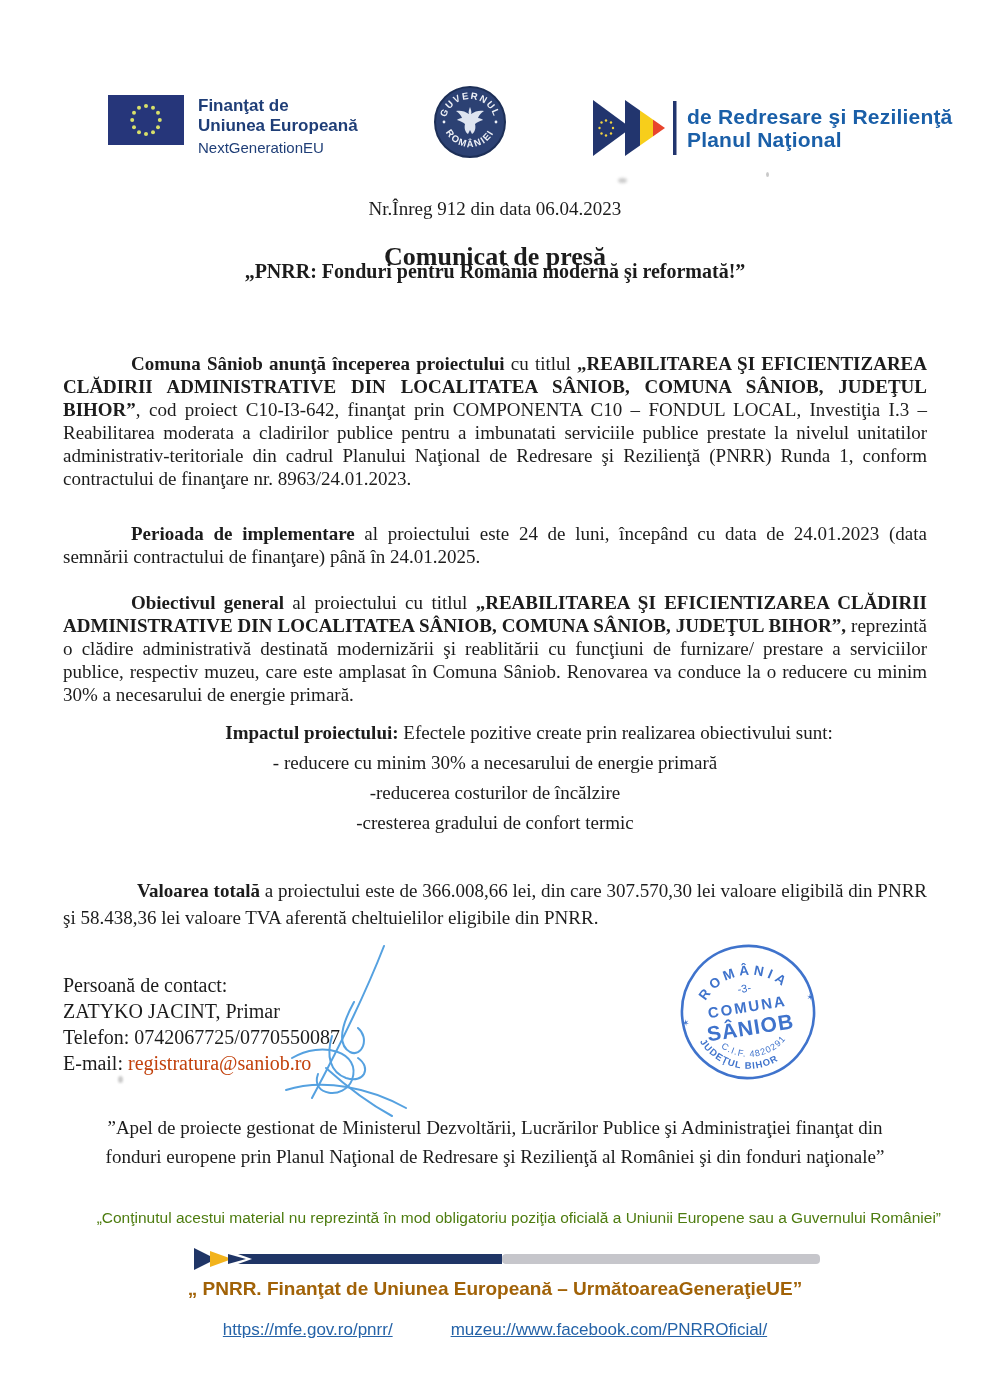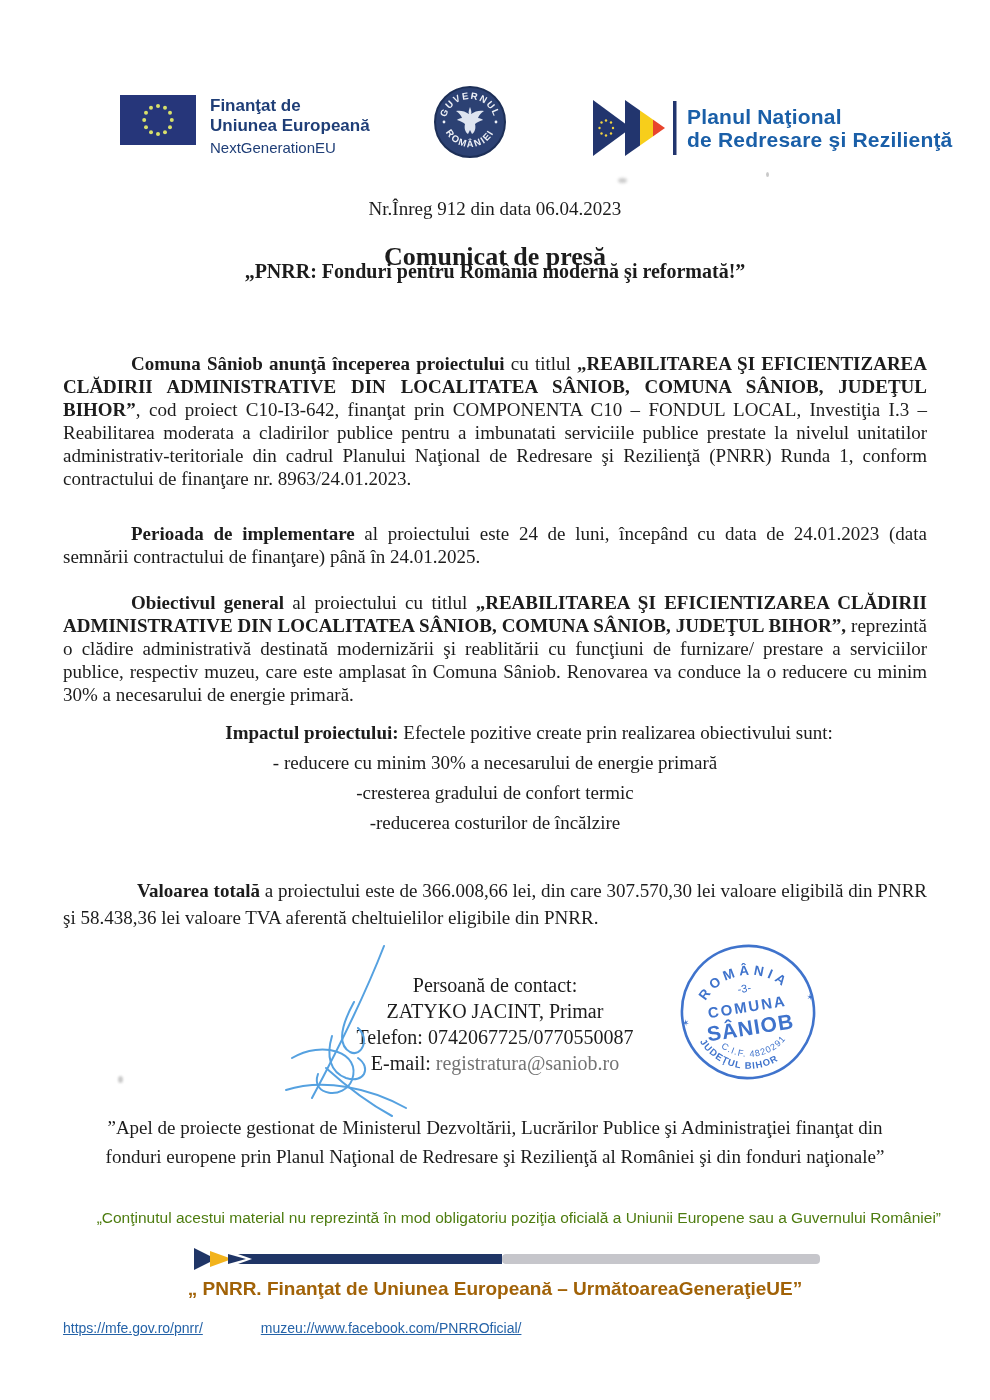--- a/index.html
+++ b/index.html
@@ -1,51 +1,51 @@
 <!DOCTYPE html>
 <html><head>
 <meta charset="utf-8">
 <style>
   html,body{margin:0;padding:0;background:#e9e9e9;}
   #page{position:relative;width:990px;height:1400px;margin:0 auto;background:#ffffff;overflow:hidden;
         font-family:"Liberation Serif", serif;color:#1c1c1c;}
   .abs{position:absolute;}
 
   
-  .eu-logo{left:120px;top:95px;display:flex;gap:14px;align-items:flex-start;}
+  .eu-logo{left:108px;top:95px;display:flex;gap:14px;align-items:flex-start;}
   .eu-text{font-family:"Liberation Sans", sans-serif;color:#1f3e77;line-height:20px;padding-top:1px;}
   .eu-text .b{font-weight:bold;font-size:17px;}
   .eu-text .n{font-size:15px;font-weight:normal;margin-top:2px;}
   .gov-seal{left:433px;top:85px;}
   .pnrr-logo{left:593px;top:98px;display:flex;align-items:center;gap:8px;}
   .pnrr-text{font-family:"Liberation Sans", sans-serif;font-weight:bold;font-size:21px;line-height:23px;color:#1a5fa8;letter-spacing:.2px;}
 
   
   .regline{top:198px;left:63px;width:864px;text-align:center;font-size:19px;}
   .doc-title{top:242px;left:63px;width:864px;text-align:center;font-weight:bold;font-size:26px;}
   .doc-subtitle{top:260px;left:63px;width:864px;text-align:center;font-weight:bold;font-size:20px;}
   .para{left:63px;width:864px;text-align:justify;font-size:19px;line-height:23px;}
   .para .ind{display:inline-block;width:68px;}
   .p1{top:333px;}
   .p2{top:503px;}
   .p3{top:572px;}
   .impact{top:718px;line-height:30px;text-align:center;}
   .valoare{top:858px;line-height:27px;}
-  .contact{top:972px;left:63px;width:864px;text-align:center;font-size:20px;line-height:26px;}
-  .contact a{color:#737373;text-decoration:none;}
+  .contact{top:972px;left:63px;width:864px;text-align:left;font-size:20px;line-height:26px;}
+  .contact a{color:#c2410c;text-decoration:none;}
   .quote{top:1113px;left:95px;width:800px;text-align:center;font-size:19px;line-height:29px;}
 
   
   .disclaimer{top:1209px;left:77px;width:864px;text-align:right;font-family:"Liberation Sans", sans-serif;
               font-size:15.5px;color:#4d7c0f;}
   .footer-bar{top:1246px;left:172px;}
   .slogan{top:1278px;left:63px;width:864px;text-align:center;font-family:"Liberation Sans", sans-serif;
           font-weight:bold;font-size:19px;color:#a16207;}
-  .links{top:1320px;left:63px;width:864px;display:flex;gap:58px;
-         font-family:"Liberation Sans", sans-serif;font-size:14px;}
+  .links{top:1320px;left:63px;width:864px;display:flex;justify-content:center;gap:58px;
+         font-family:"Liberation Sans", sans-serif;font-size:17px;}
   .links a{color:#2563a8;text-decoration:underline;}
 
   
   .stamp{left:672px;top:936px;}
   .signature{left:266px;top:940px;}
   .speck{border-radius:50%;background:#8a8a8a;opacity:.45;}
   b{font-weight:bold;}
 </style>
 </head>
 <body>
@@ -116,44 +116,44 @@
           </clipPath>
         </defs>
       <g clip-path="url(#tri2)">
         <rect x="32" y="0" width="15" height="60" fill="#22356e"></rect>
         <rect x="47" y="0" width="13" height="60" fill="#f7ce1b"></rect>
         <rect x="60" y="0" width="12" height="60" fill="#e8442c"></rect>
       </g>
       <rect x="80" y="3" width="3.5" height="54" fill="#22356e"></rect>
     </svg>
     <div class="pnrr-text">
+      <div>de Redresare şi Rezilienţă</div>
       <div>Planul Naţional</div>
-      <div>de Redresare şi Rezilienţă</div>
     </div>
   </div>
 
   <div class="abs speck" style="left:618px;top:178px;width:9px;height:5px;filter:blur(1.5px);"></div>
   <div class="abs speck" style="left:766px;top:172px;width:3px;height:5px;filter:blur(.5px);"></div>
   <div class="abs speck" style="left:118px;top:1076px;width:5px;height:7px;filter:blur(1px);"></div>
 
   <div class="abs regline">Nr.Înreg 912 din data 06.04.2023</div>
   <div class="abs doc-title">Comunicat de presă</div>
   <div class="abs doc-subtitle">„PNRR: Fonduri pentru România modernă şi reformată!”</div>
 
   <p class="abs para p1"><span class="ind"></span><b>Comuna Sâniob anunţă începerea proiectului</b><span> cu titlul </span><b>„REABILITAREA ŞI EFICIENTIZAREA CLĂDIRII ADMINISTRATIVE DIN LOCALITATEA SÂNIOB, COMUNA SÂNIOB, JUDEŢUL BIHOR”</b><span>, cod proiect C10-I3-642, finanţat prin COMPONENTA C10 – FONDUL LOCAL, Investiţia I.3 – Reabilitarea moderata a cladirilor publice pentru a imbunatati serviciile publice prestate la nivelul unitatilor administrativ-teritoriale din cadrul Planului Naţional de Redresare şi Rezilienţă (PNRR) Runda 1, conform contractului de finanţare nr. 8963/24.01.2023.</span></p>
 
   <p class="abs para p2"><span class="ind"></span><b>Perioada de implementare</b><span> al proiectului este 24 de luni, începând cu data de 24.01.2023 (data semnării contractului de finanţare) până în 24.01.2025.</span></p>
 
   <p class="abs para p3"><span class="ind"></span><b>Obiectivul general</b><span> al proiectului cu titlul </span><b>„REABILITAREA ŞI EFICIENTIZAREA CLĂDIRII ADMINISTRATIVE DIN LOCALITATEA SÂNIOB, COMUNA SÂNIOB, JUDEŢUL BIHOR”,</b><span> reprezintă o clădire administrativă destinată modernizării şi reablitării cu funcţiuni de furnizare/ prestare a serviciilor publice, respectiv muzeu, care este amplasat în Comuna Sâniob. Renovarea va conduce la o reducere cu minim 30% a necesarului de energie primară.</span></p>
 
   <div class="abs para impact">
     <div><span class="ind"></span><b>Impactul proiectului:</b><span> Efectele pozitive create prin realizarea obiectivului sunt:</span></div>
     <div>- reducere cu minim 30% a necesarului de energie primară</div>
+    <div>-reducerea costurilor de încălzire</div>
     <div>-cresterea gradului de confort termic</div>
-    <div>-reducerea costurilor de încălzire</div>
   </div>
 
   <p class="abs para valoare"><span class="ind" style="width:74px;"></span><b>Valoarea totală</b><span> a proiectului este de 366.008,66 lei, din care 307.570,30 lei valoare eligibilă din PNRR şi 58.438,36 lei valoare TVA aferentă cheltuielilor eligibile din PNRR.</span></p>
 
   <div class="abs contact">
     <div>Persoană de contact:</div>
     <div>ZATYKO JACINT, Primar</div>
     <div>Telefon: 0742067725/0770550087</div>
     <div><span>E-mail: </span><a href="#">registratura@saniob.ro</a></div>
   </div>

